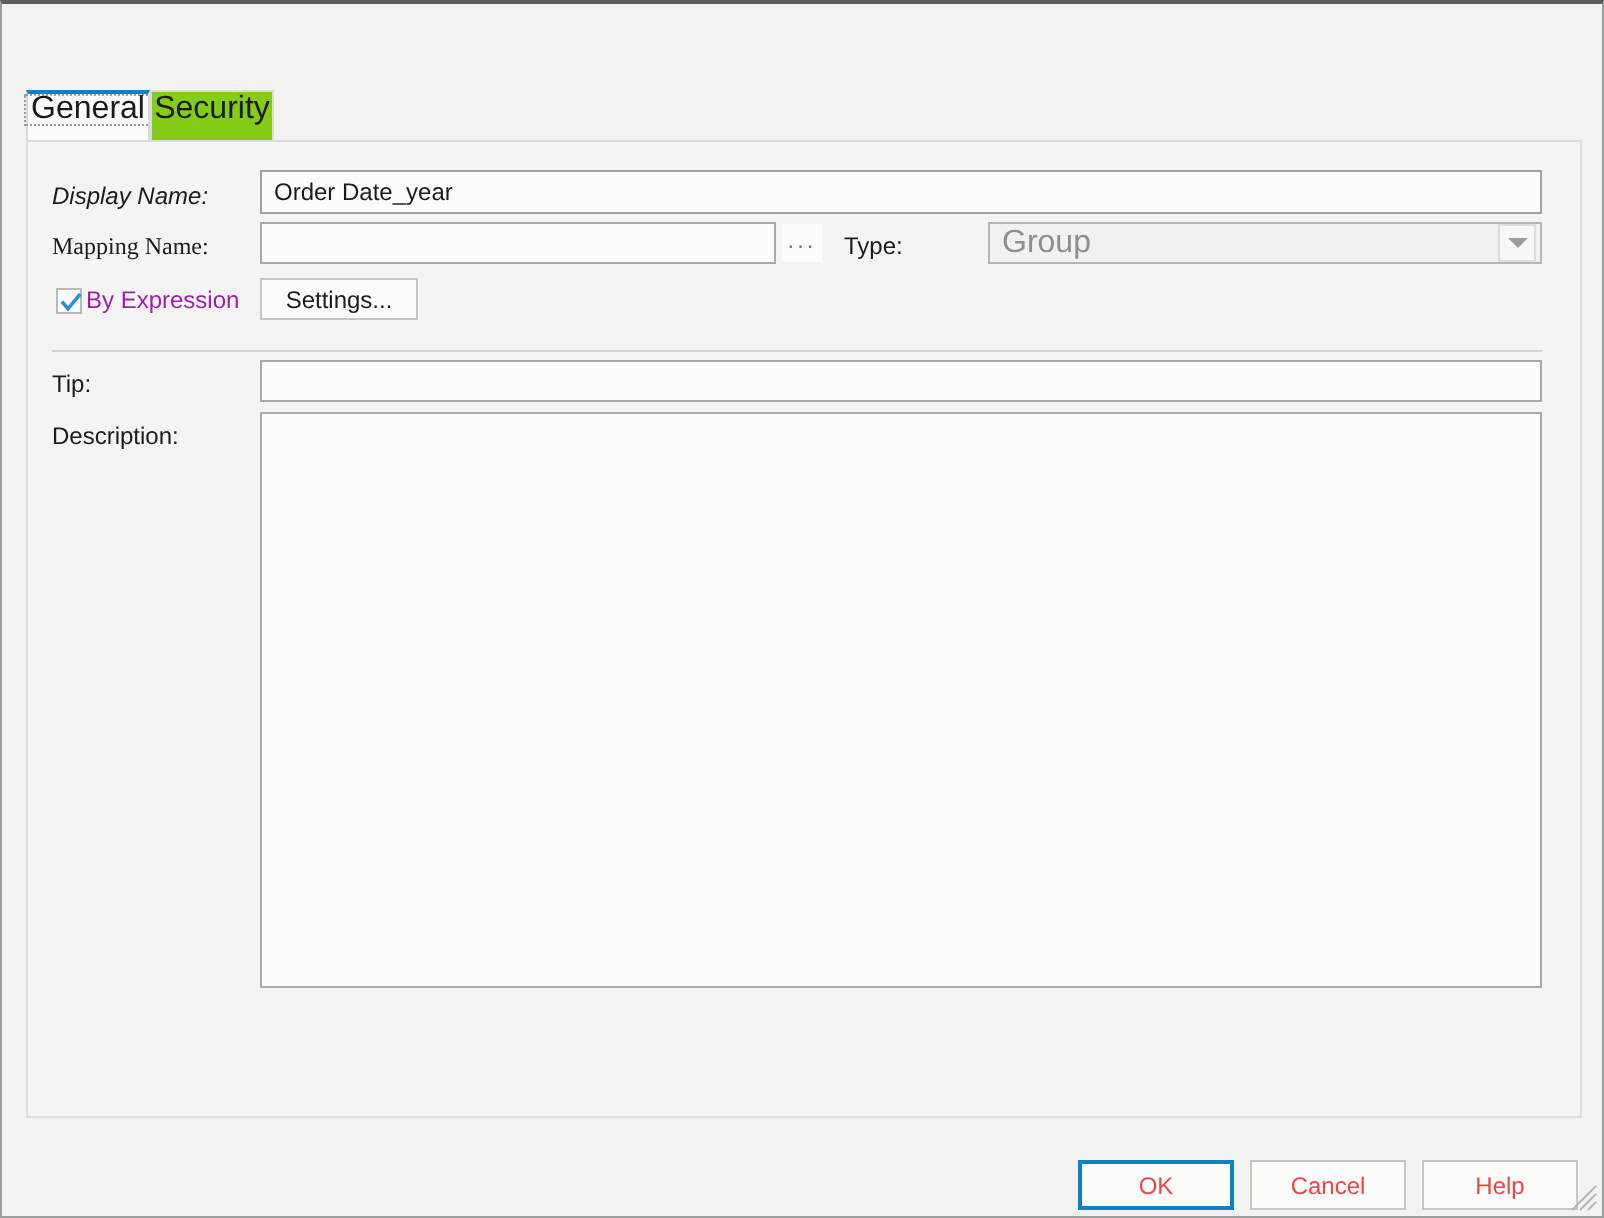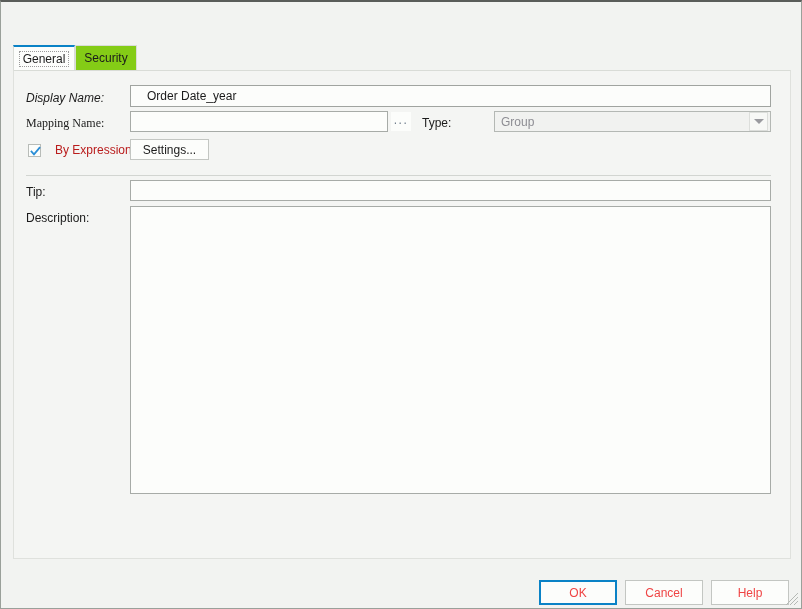--- a/index.html
+++ b/index.html
@@ -70,23 +70,23 @@
     left: 12px; top: 43px;
     width: 778px;
     height: 25px;
   }
   .tab {
     position: absolute;
     top: 0;
     height: 25px;
     box-sizing: border-box;
     display: flex;
-    align-items: center;
-    justify-content: center;
-    font-size: 12px;
+    align-items: flex-start;
+    justify-content: center;
+    font-size: 16px;
     color: #1b1b1b;
     cursor: default;
   }
   .tab-general {
     left: 0;
     width: 62px;
     background: #fcfdfb;
     border-top: 2px solid #0a82c6;
     border-left: 1px solid #d9dcd7;
     border-right: 1px solid #d9dcd7;
@@ -125,21 +125,21 @@
 
   
   .txt {
     position: absolute;
     box-sizing: border-box;
     background: #fcfdfb;
     border: 1px solid #a0a4a0;
     font-family: "Liberation Sans", sans-serif;
     font-size: 12px;
     color: #1b1b1b;
-    padding: 0 16px;
+    padding: 0 6px;
     outline: none;
   }
   .txt.empty { border-color: #a7aba7; }
 
   textarea.txt {
     padding: 3px 4px;
     resize: none;
     line-height: 15px;
   }
 
@@ -164,21 +164,21 @@
     position: absolute;
     box-sizing: border-box;
     background: #f1f2f0;
     border: 1px solid #b4b8b4;
     display: flex;
     align-items: center;
   }
   .combo-value {
     flex: 1 1 auto;
     padding-left: 6px;
-    font-size: 12px;
+    font-size: 16px;
     color: #8d8d93;
     white-space: nowrap;
     overflow: hidden;
   }
   .combo-arrow {
     width: 19px; height: 19px;
     margin-right: 2px;
     background: #f7f8f6;
     border: 1px solid #dcdedb;
     box-sizing: border-box;
@@ -208,23 +208,23 @@
     background: #fcfdfb;
     border: 1px solid #b8bcb8;
     position: relative;
     flex: 0 0 auto;
   }
   .chk-box svg {
     position: absolute;
     left: 1px; top: 1px;
   }
   .chk-label {
-    margin-left: 14px;
-    font-size: 12px;
-    color: #b91c1c;
+    margin-left: 2px;
+    font-size: 12px;
+    color: #a21caf;
     white-space: nowrap;
   }
 
   
   .btn {
     position: absolute;
     box-sizing: border-box;
     background: #fcfdfb;
     border: 1px solid #c3c6c2;
     font-family: "Liberation Sans", sans-serif;

